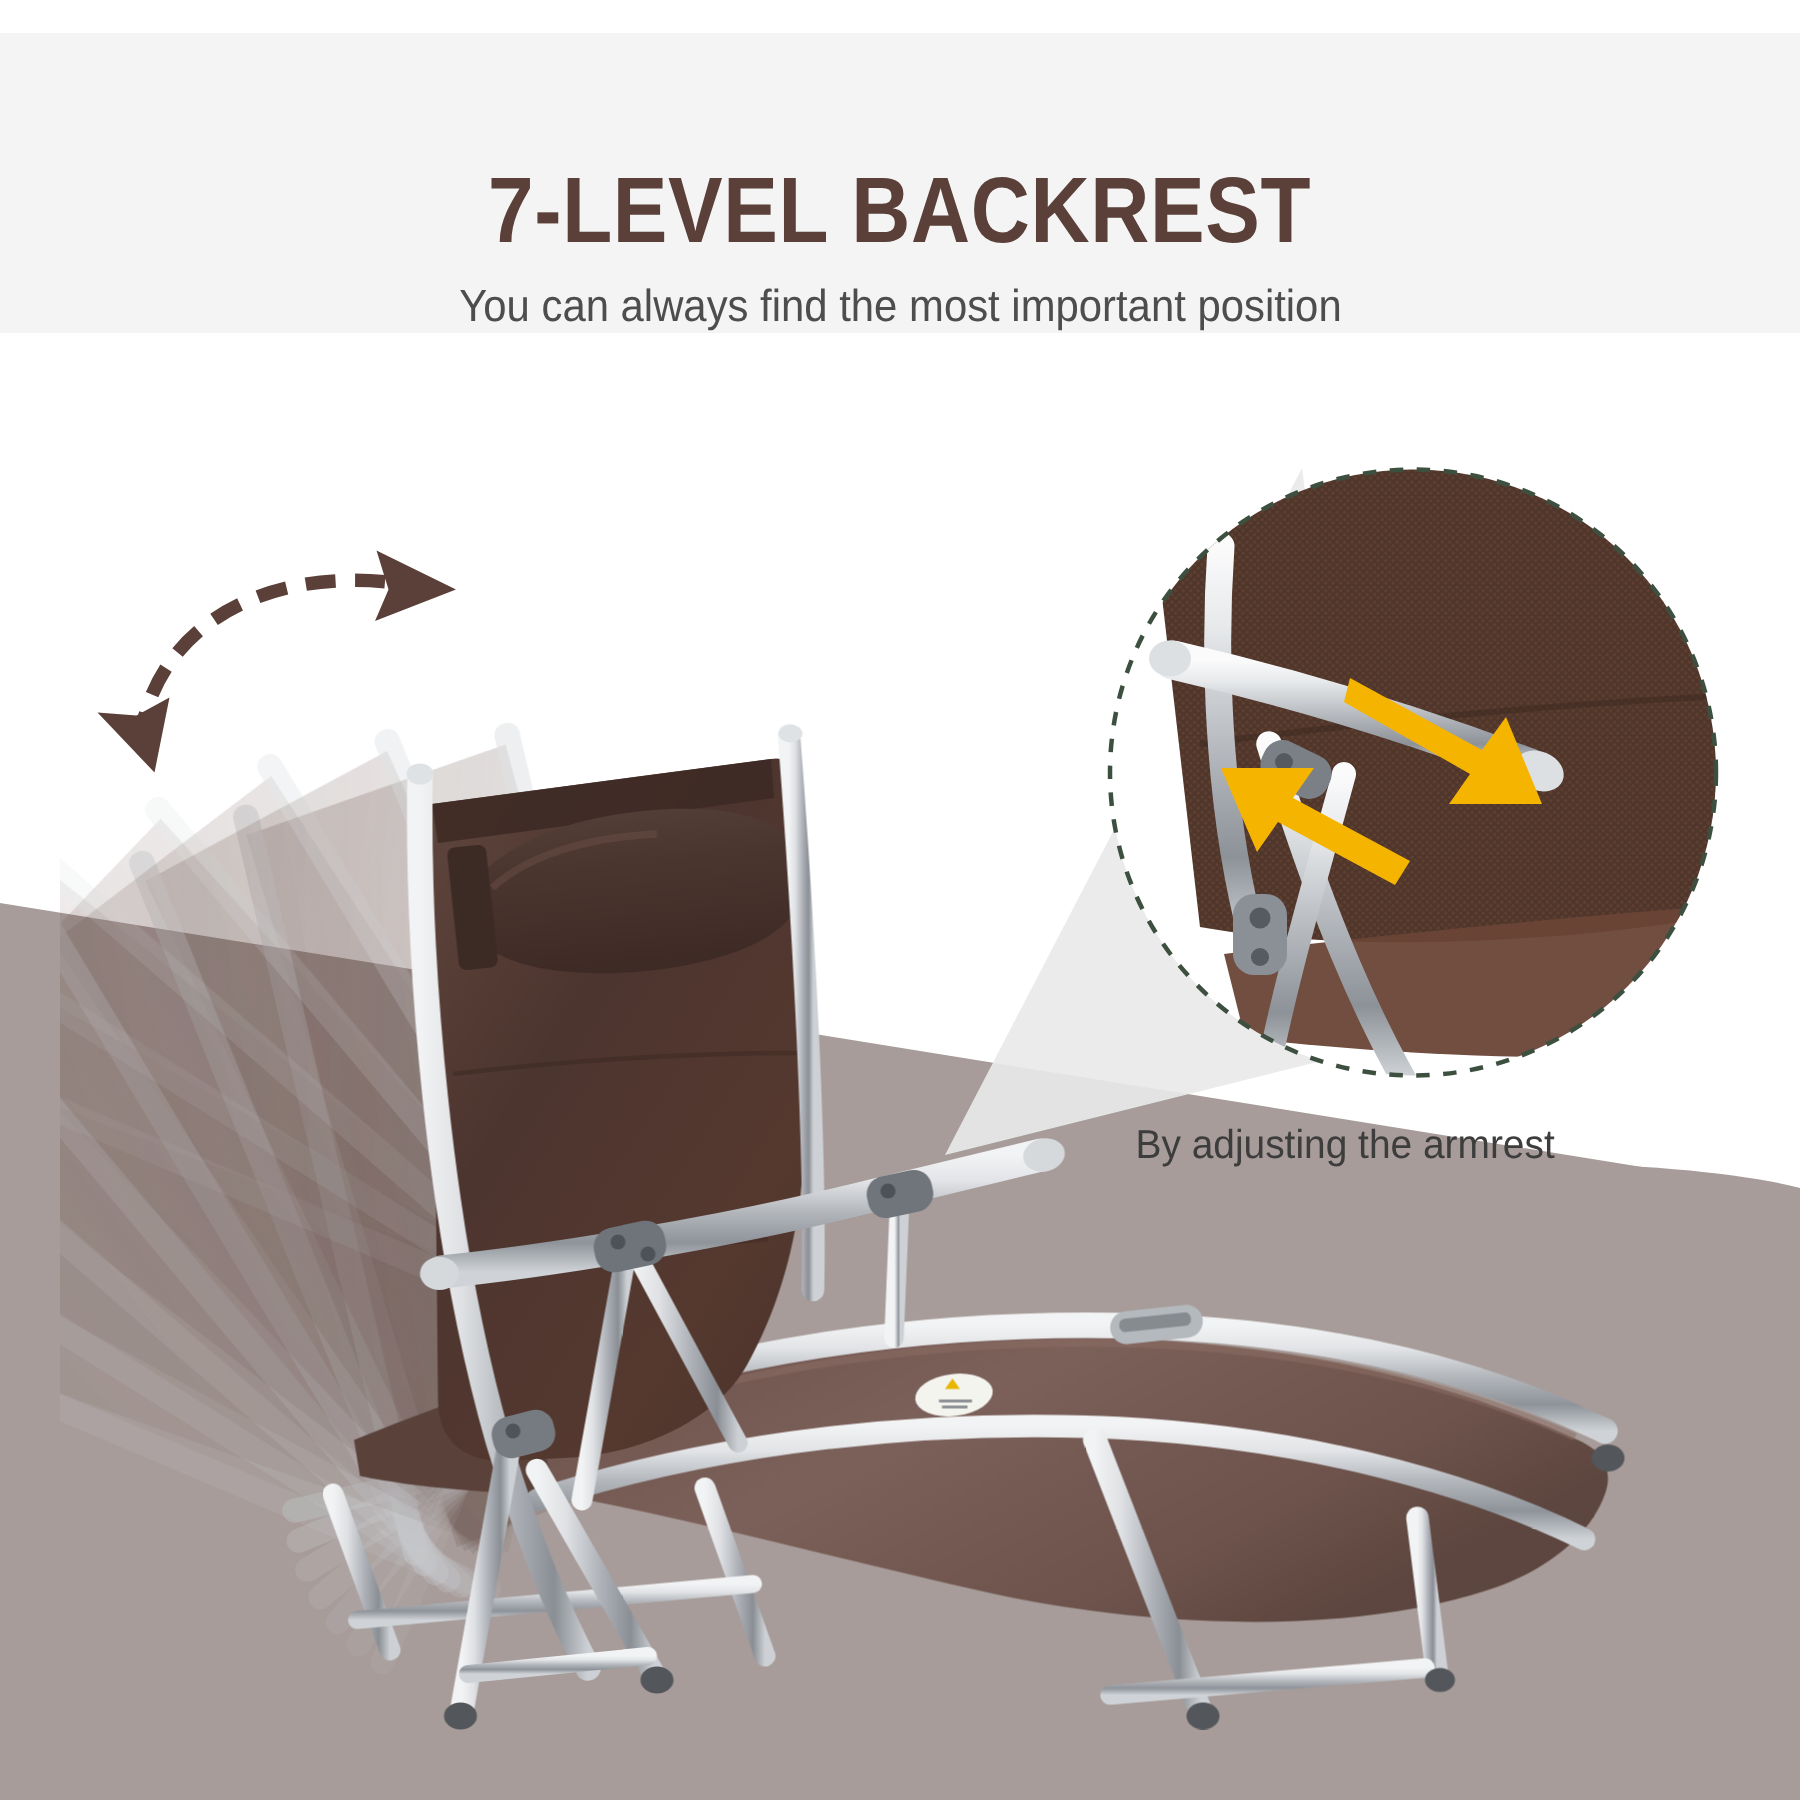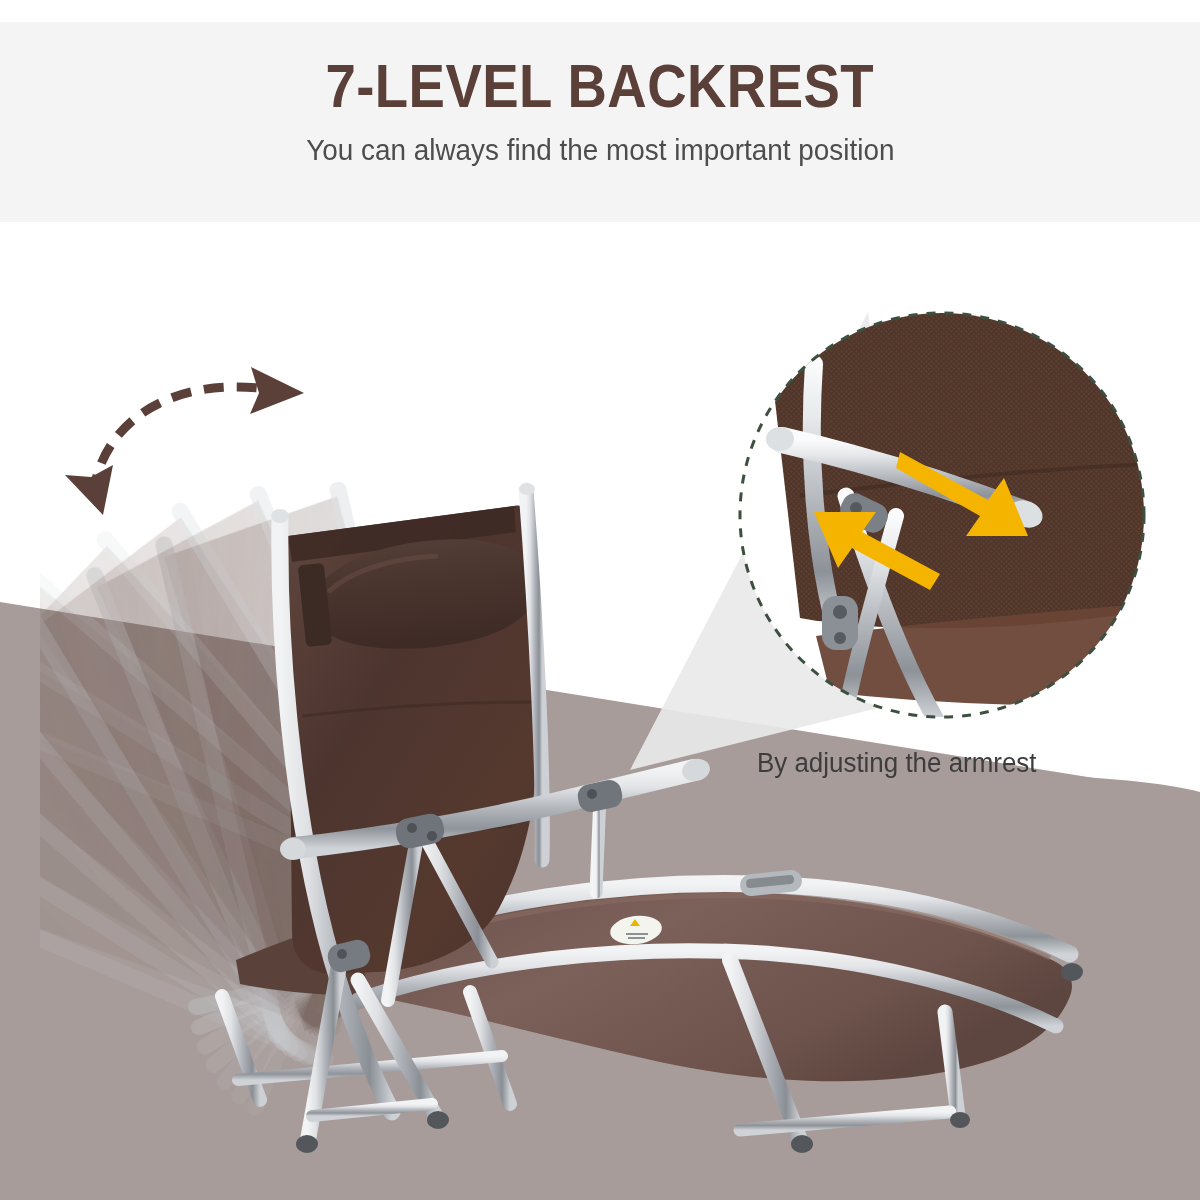--- a/index.html
+++ b/index.html
@@ -7,21 +7,21 @@
     width:1200px;height:1200px;overflow:hidden;position:relative;
     font-family:"Liberation Sans","DejaVu Sans",sans-serif;
   }
   .stage{position:absolute;inset:0;width:1200px;height:1200px;background:#ffffff;overflow:hidden;}
 
   
   .top-white{position:absolute;left:0;top:0;width:1200px;height:22px;background:#ffffff;}
   .header-band{
     position:absolute;left:0;top:22px;width:1200px;height:200px;
     background:#f4f4f4;display:flex;flex-direction:column;
-    align-items:center;justify-content:flex-start;padding-top:32px;box-sizing:border-box;
+    align-items:center;justify-content:flex-end;padding-top:32px;box-sizing:border-box;
   }
   .headline{
     font-size:62px;line-height:1.02;font-weight:700;color:#5a4038;
     letter-spacing:0.5px;transform:scaleX(.88);transform-origin:center;
     white-space:nowrap;margin:0;
   }
   .subhead{
     margin:0;margin-top:16px;font-size:30px;font-weight:400;color:#4d4d4d;
     transform:scaleX(.93);transform-origin:center;white-space:nowrap;
   }

